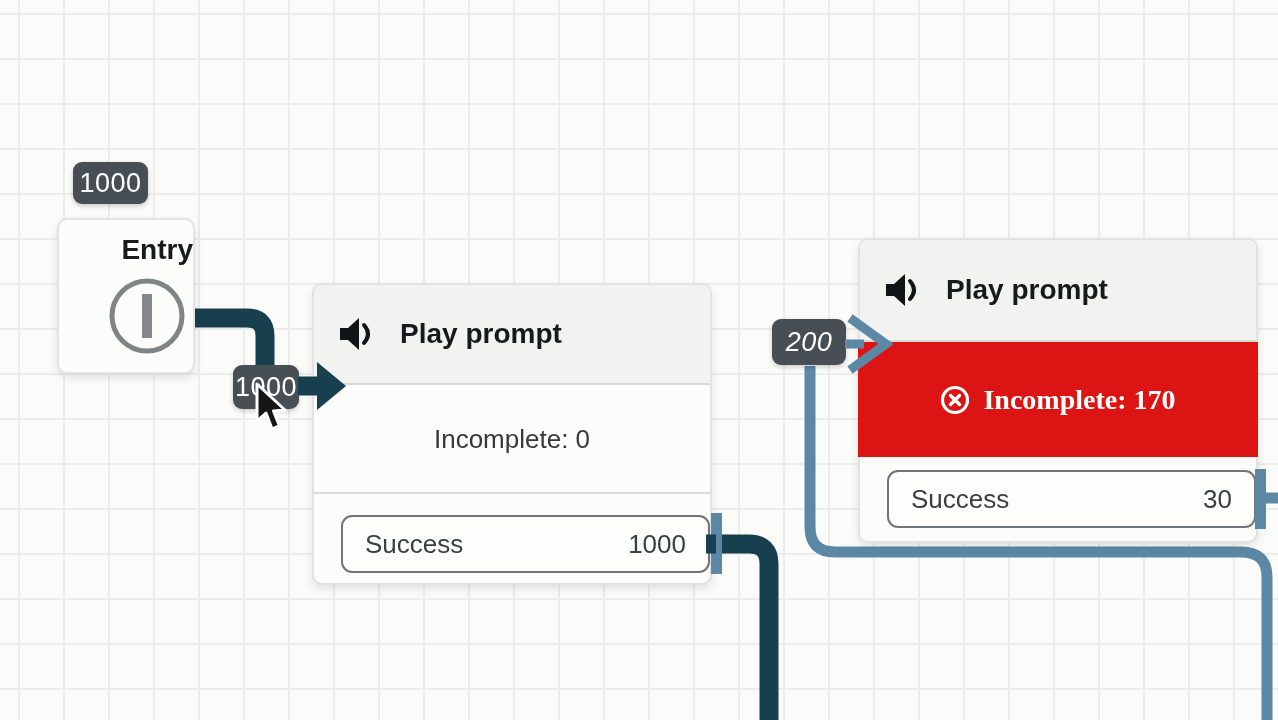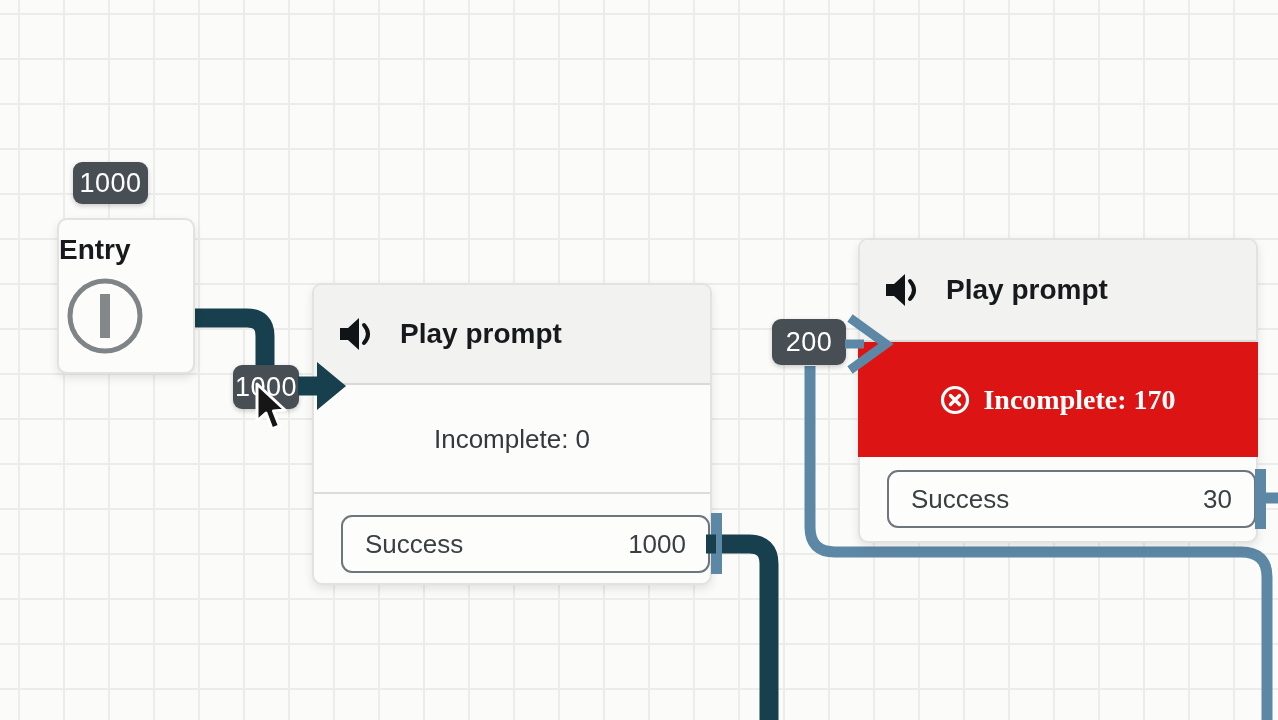--- a/index.html
+++ b/index.html
@@ -22,21 +22,21 @@
     border-radius:9px;display:flex;align-items:center;justify-content:center;
     font-size:27px;font-weight:500;letter-spacing:.5px;
     box-shadow:0 2px 5px rgba(0,0,0,.20);
   }
   .card{
     position:absolute;z-index:2;background:#fcfcfb;
     border:2px solid #e2e2df;border-radius:10px;
     box-shadow:0 4px 10px rgba(0,0,0,.10);
     box-sizing:border-box;
   }
-  .entry-card{left:57px;top:218px;width:138px;height:156px;text-align:left;}
+  .entry-card{left:57px;top:218px;width:138px;height:156px;text-align:right;}
   .entry-title{margin-top:14px;font-size:28px;font-weight:700;color:#17191c;}
   .entry-icon{margin-top:6px;}
   .node{width:400px;}
   .node1{left:312px;top:283px;height:302px;}
   .node2{left:858px;top:238px;height:305px;}
   .node-header{
     display:flex;align-items:center;gap:24px;
     background:#f2f2f0;border-bottom:2px solid #d9d9d6;
     border-radius:8px 8px 0 0;padding:3px 24px;box-sizing:border-box;
   }
@@ -107,21 +107,21 @@
       <span class="node-title">Play prompt</span>
     </div>
     <div class="status-line">Incomplete: 0</div>
     <div class="body-divider"></div>
     <div class="output-row">
       <span>Success</span>
       <span>1000</span>
     </div>
   </div>
 
-  <div class="badge" style="left:772px;top:319px;width:74px;height:46px;">
+  <div class="badge" style="left:772px;top:319px;width:74px;height:46px;font-style:italic;">
     <span>200</span>
   </div>
 
   <div class="card node node2">
     <div class="node-header">
       <svg width="38" height="34" viewBox="0 0 38 34">
         <path d="M2,11 h8 l11,-10 v32 l-11,-10 h-8 z" fill="#111417"></path>
         <path d="M26,8 q8,9 0,18" fill="none" stroke="#111417" stroke-width="4" stroke-linecap="round"></path>
       </svg>
       <span class="node-title">Play prompt</span>

